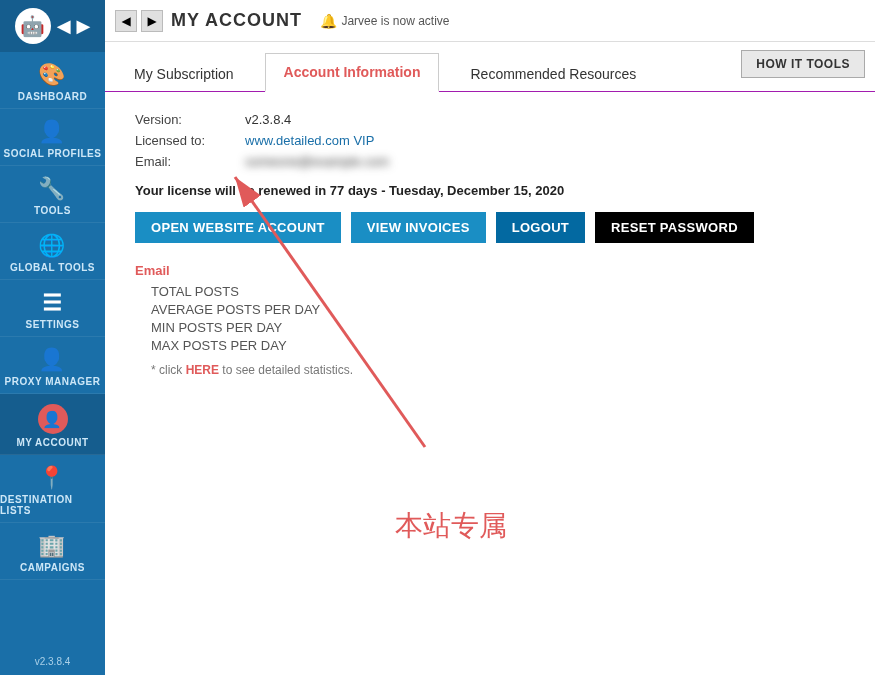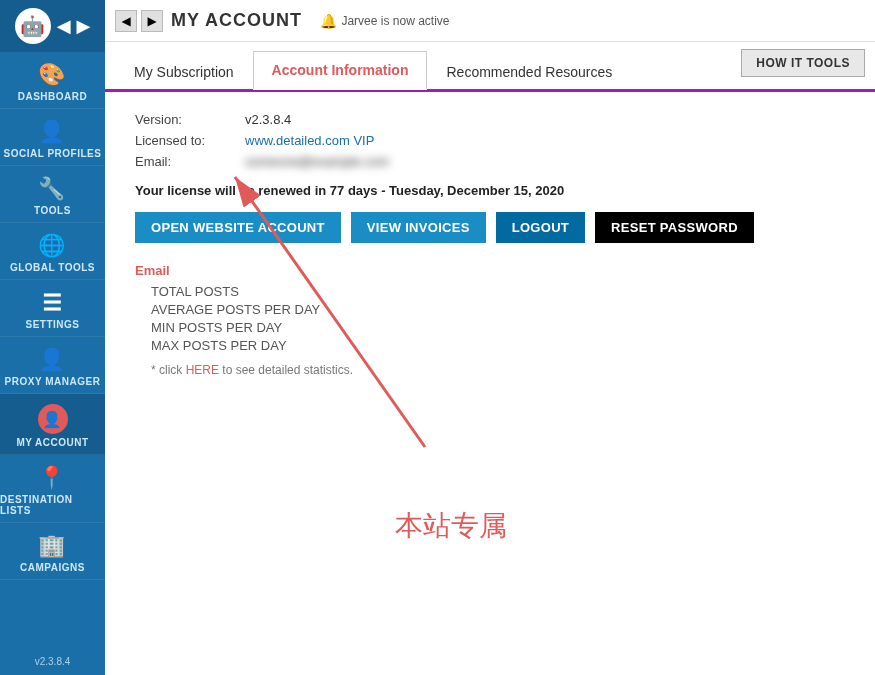--- a/index.html
+++ b/index.html
@@ -115,22 +115,22 @@
       display: flex;
       flex-direction: column;
     }
 
     
     .tabs-bar {
       background: #fff;
       display: flex;
       align-items: flex-end;
       padding: 0 10px;
-      border-bottom: 3px solid #a21caf;
-      gap: 0;
+      border-bottom: 1px solid #a21caf;
+      gap: 12px;
       height: 50px;
       flex-shrink: 0;
     }
     .tab {
       padding: 10px 18px;
       cursor: pointer;
       font-size: 14px;
       color: #333;
       border: 1px solid transparent;
       border-bottom: none;
@@ -235,21 +235,21 @@
     }
     .usage-note {
       margin-top: 10px;
       font-size: 12px;
       color: #777;
       padding-left: 16px;
     }
     .usage-note .here-link {
       color: #e05a5a;
       text-decoration: none;
-      font-weight: normal;
+      font-weight: bold;
       cursor: pointer;
     }
 
     .content-wrapper {
       position: relative;
     }
   </style>
 </head>
 <body>
 

